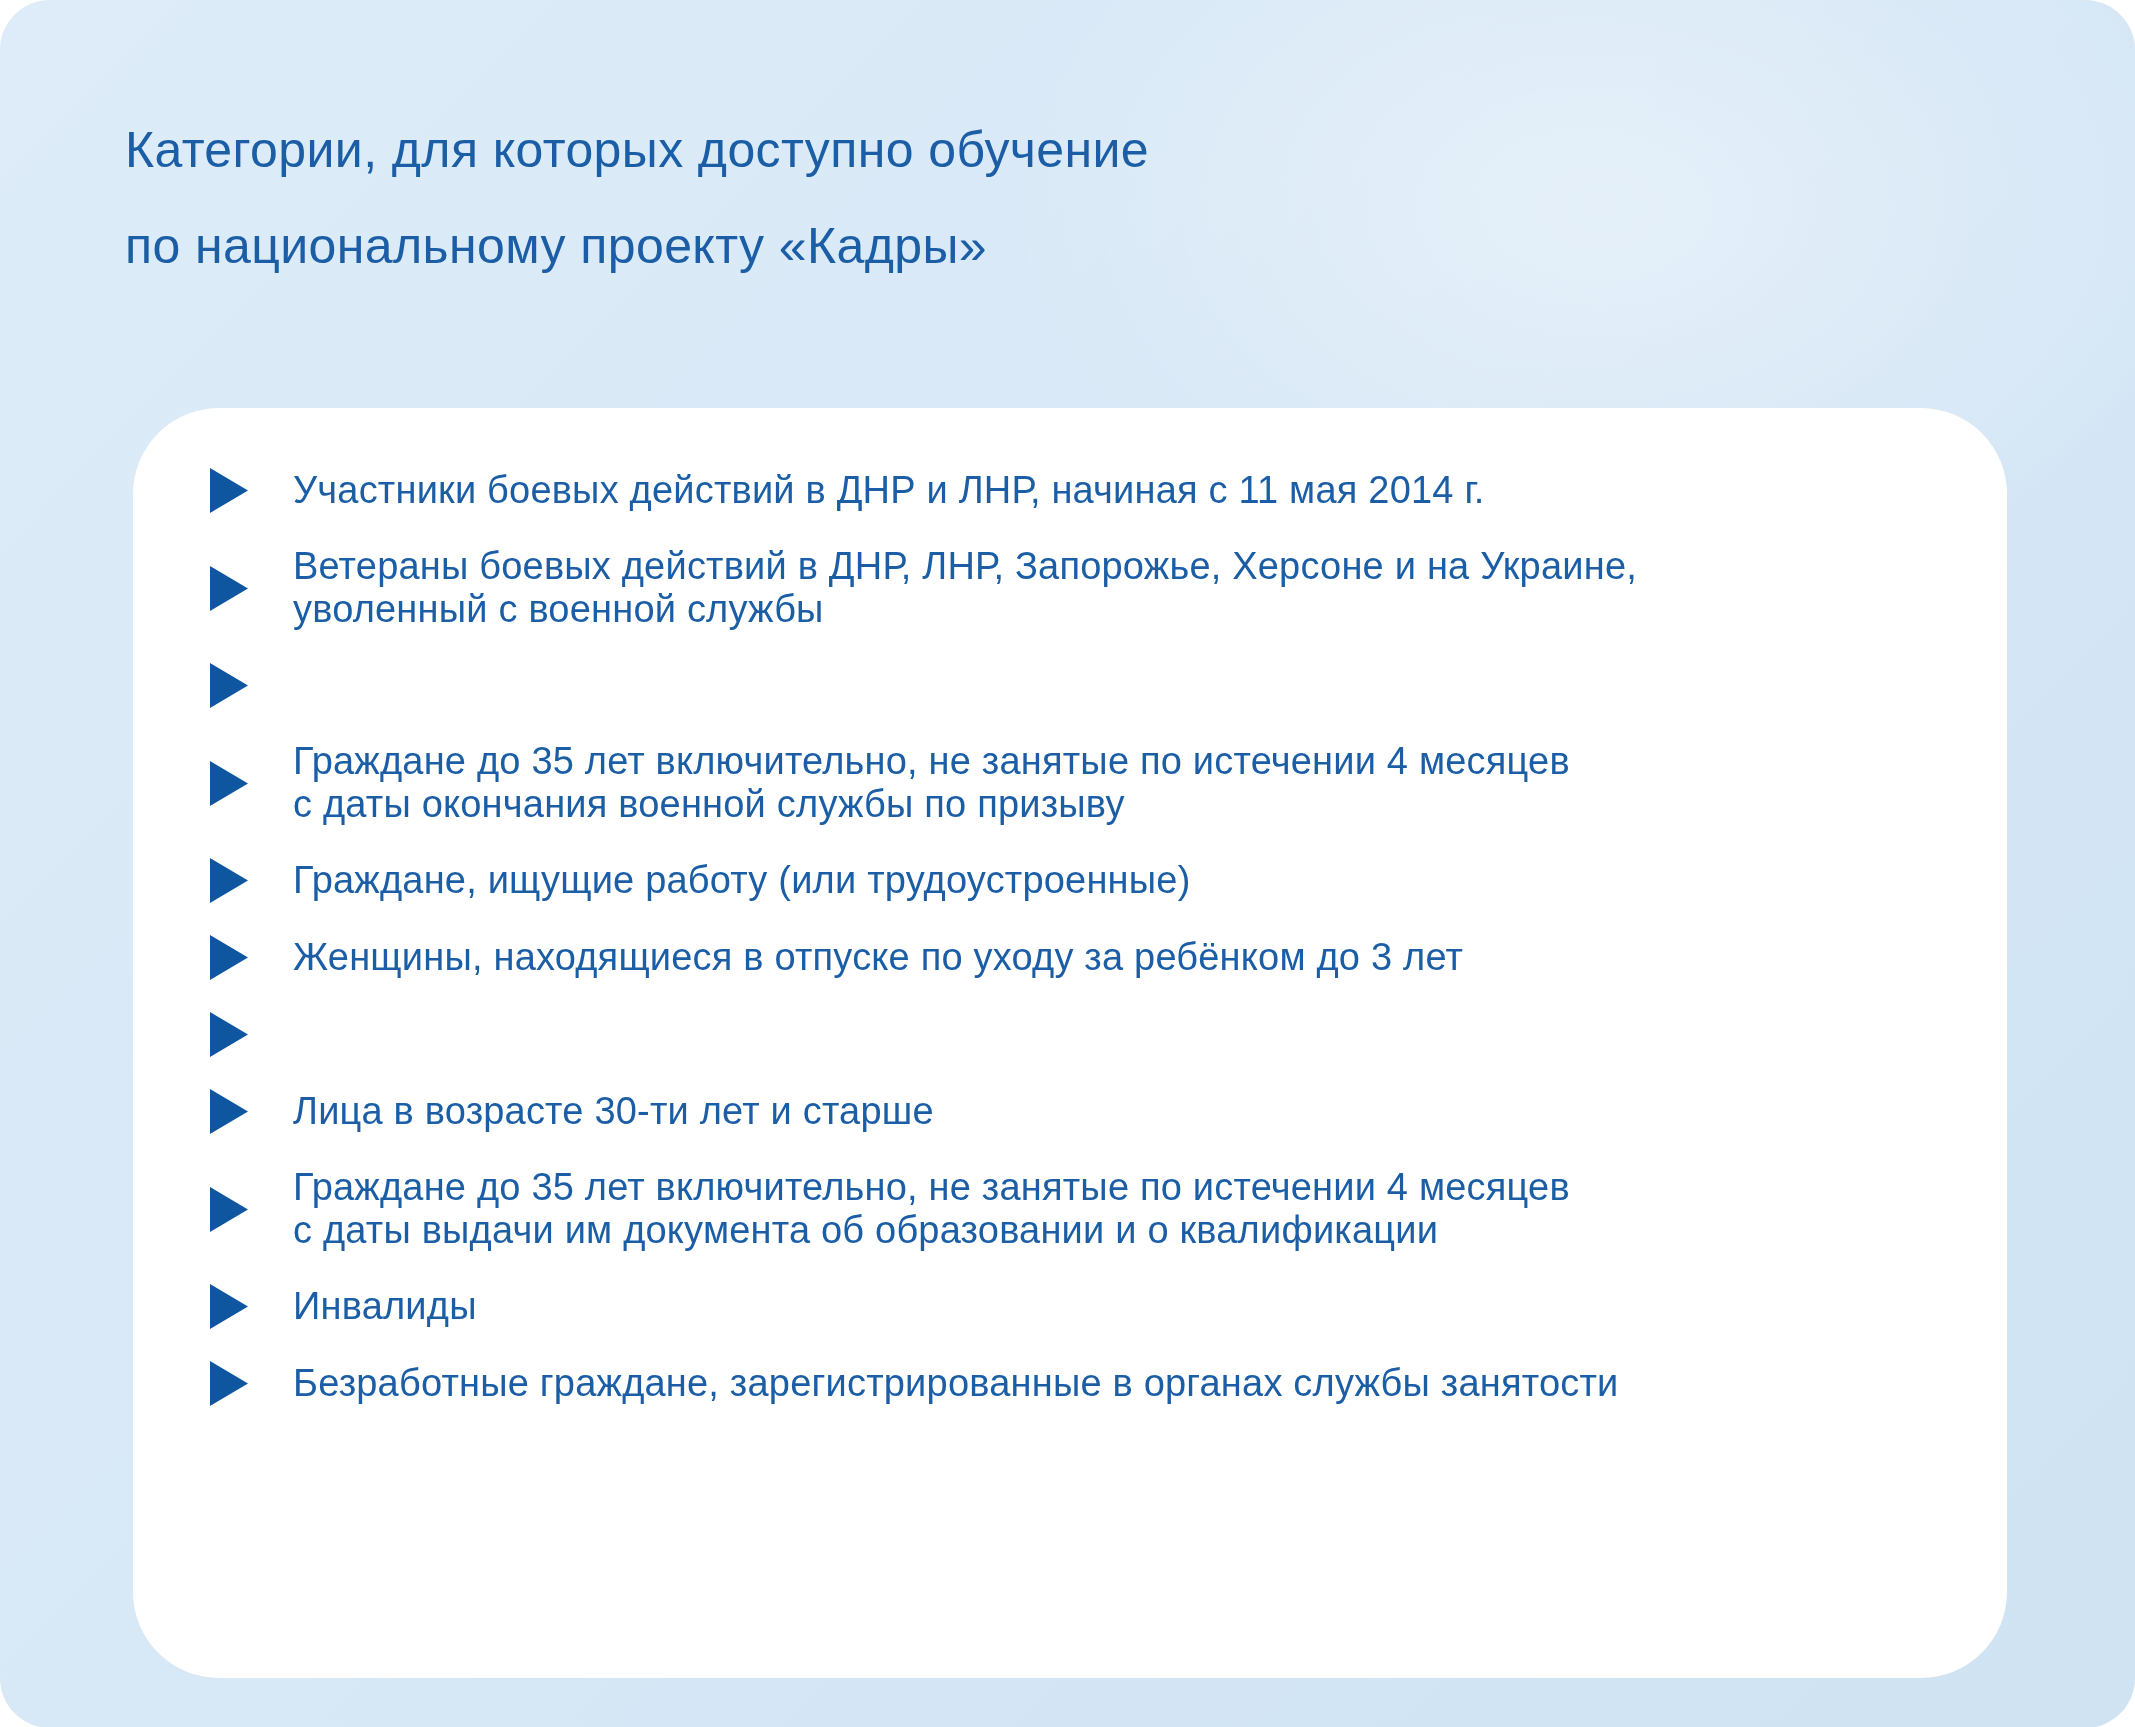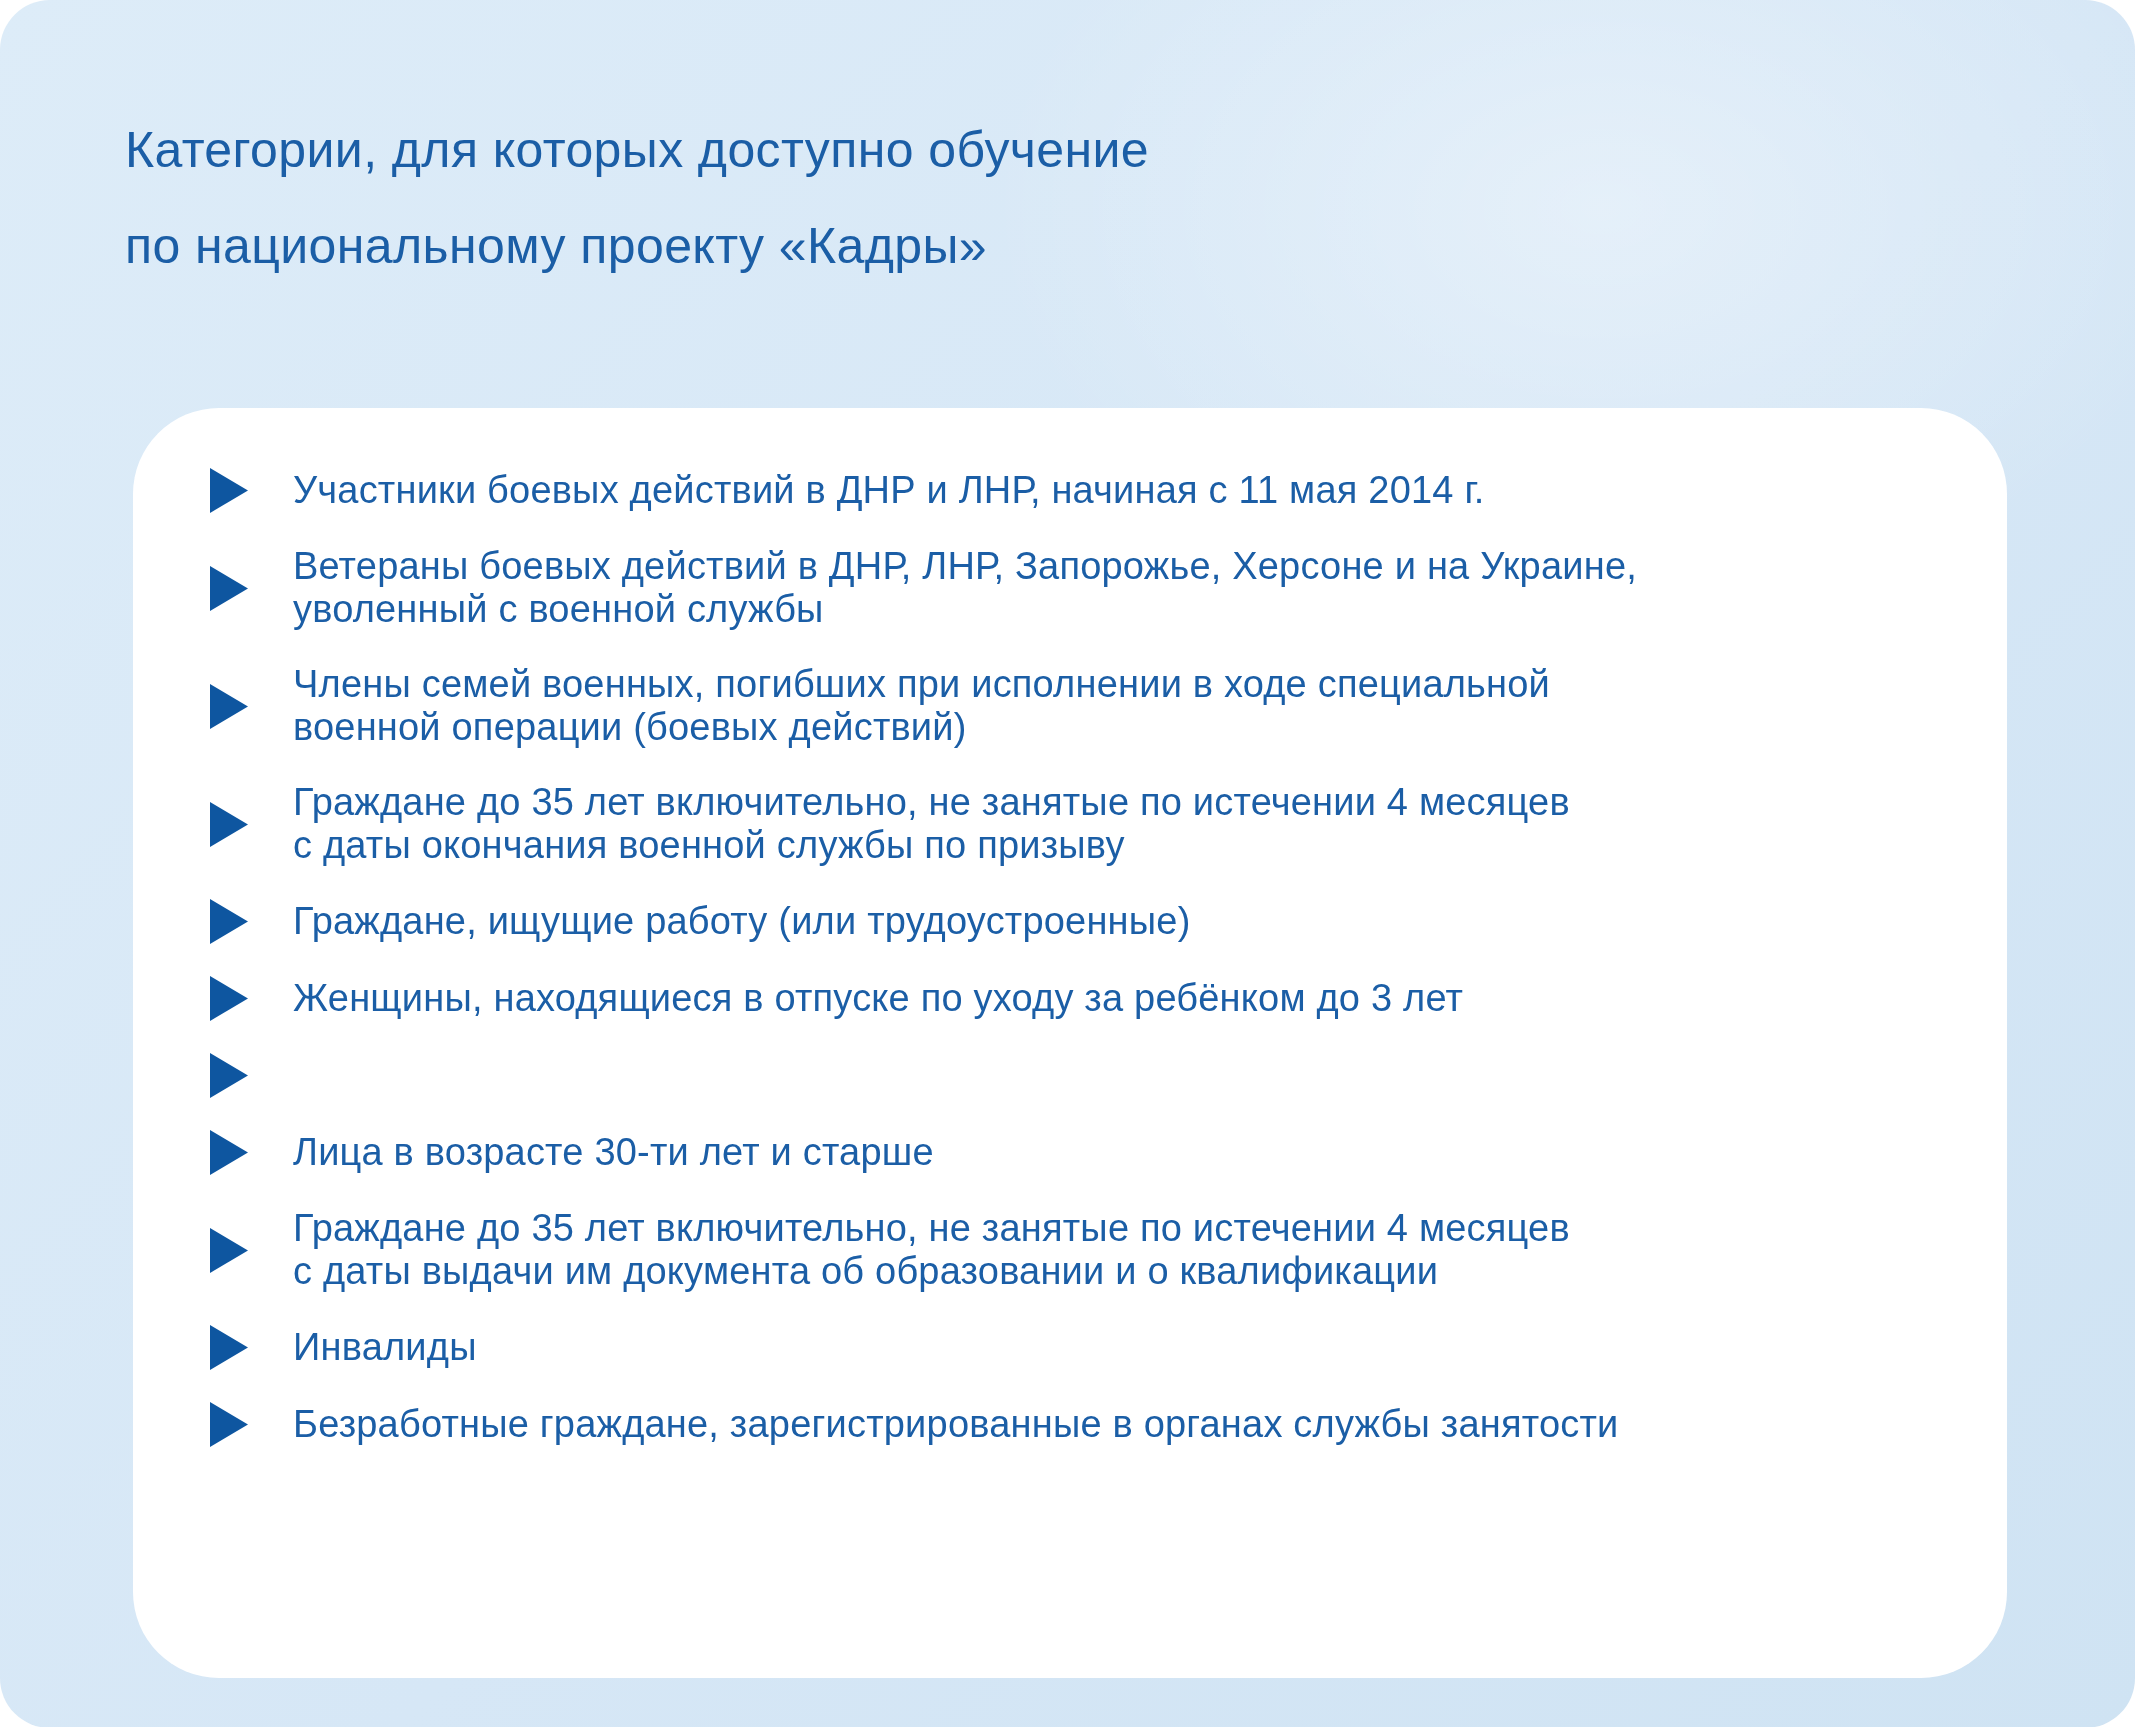--- a/index.html
+++ b/index.html
@@ -110,22 +110,20 @@
     <span class="item-text">Ветераны боевых действий в ДНР, ЛНР, Запорожье, Херсоне и на Украине,
 уволенный с военной службы</span>
   </li>
 
   <li class="item">
     <span class="bullet">
       <svg viewBox="0 0 44 52" xmlns="http://www.w3.org/2000/svg" aria-hidden="true">
         <polygon points="0,0 44,26 0,52"></polygon>
       </svg>
     </span>
-    <span class="item-text">Члены семей военных, погибших при исполнении в ходе специальной
-военной операции (боевых действий)</span>
   </li>
 
   <li class="item">
     <span class="bullet">
       <svg viewBox="0 0 44 52" xmlns="http://www.w3.org/2000/svg" aria-hidden="true">
         <polygon points="0,0 44,26 0,52"></polygon>
       </svg>
     </span>
     <span class="item-text">Граждане до 35 лет включительно, не занятые по истечении 4 месяцев
 с даты окончания военной службы по призыву</span>

